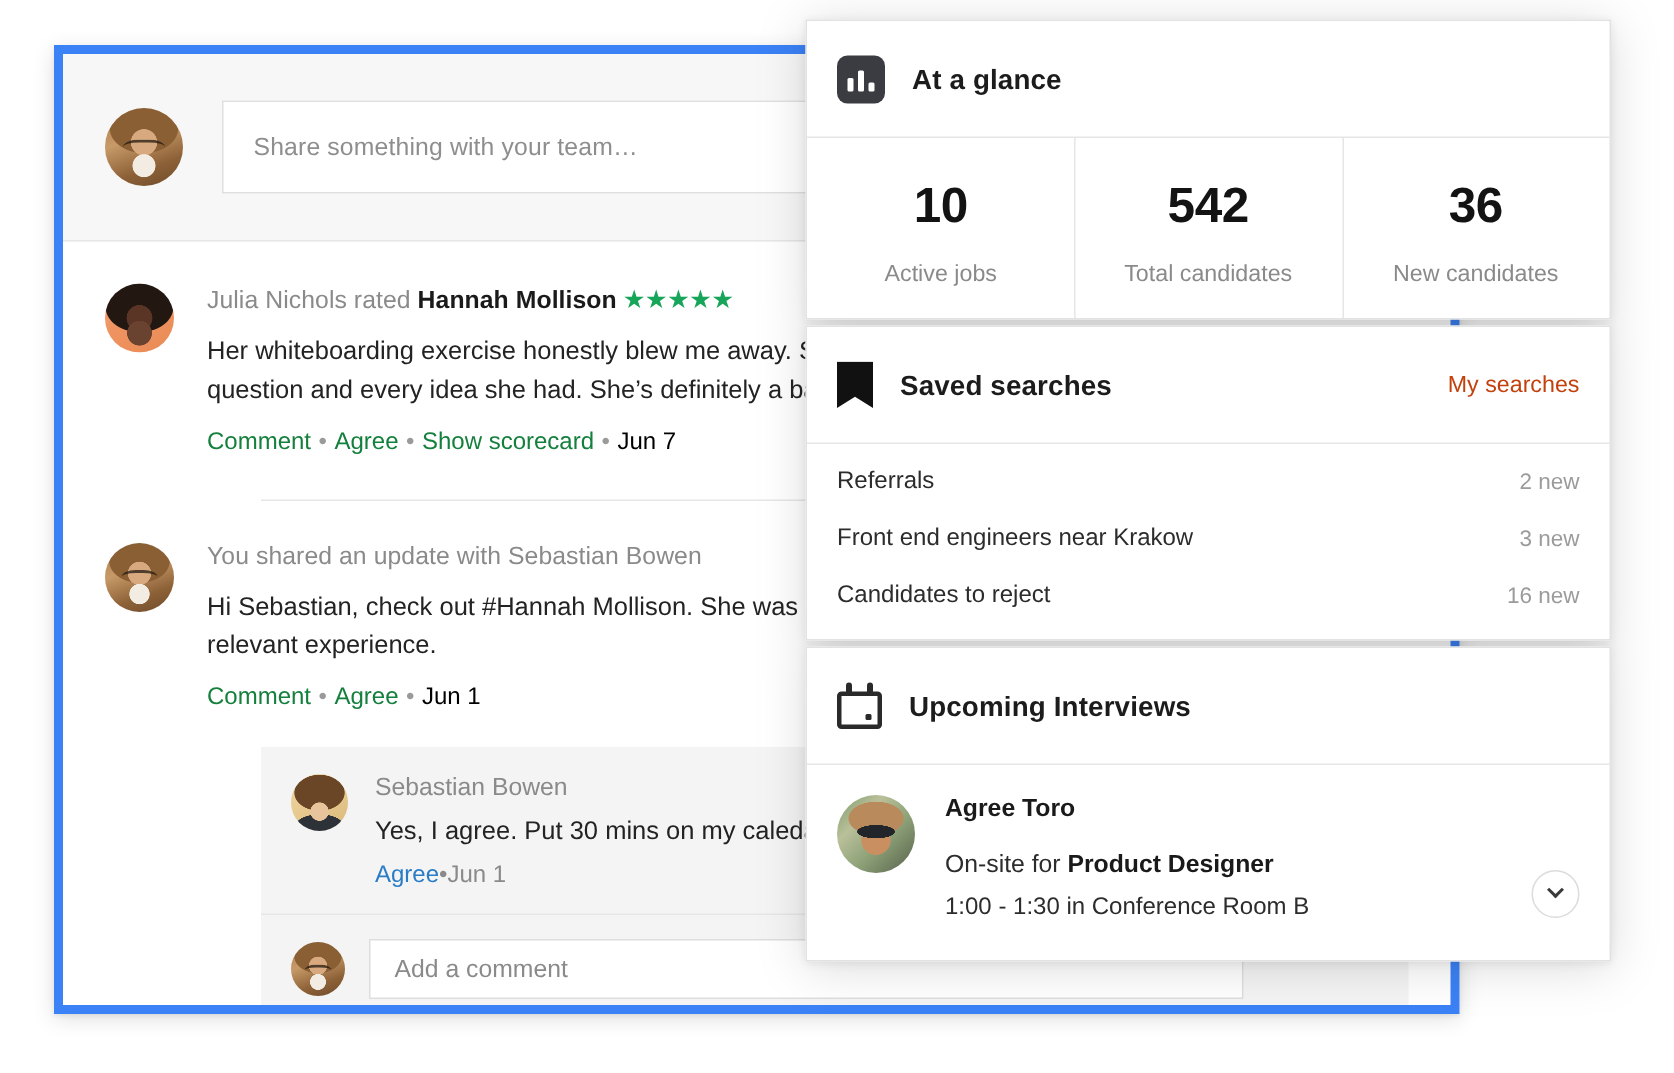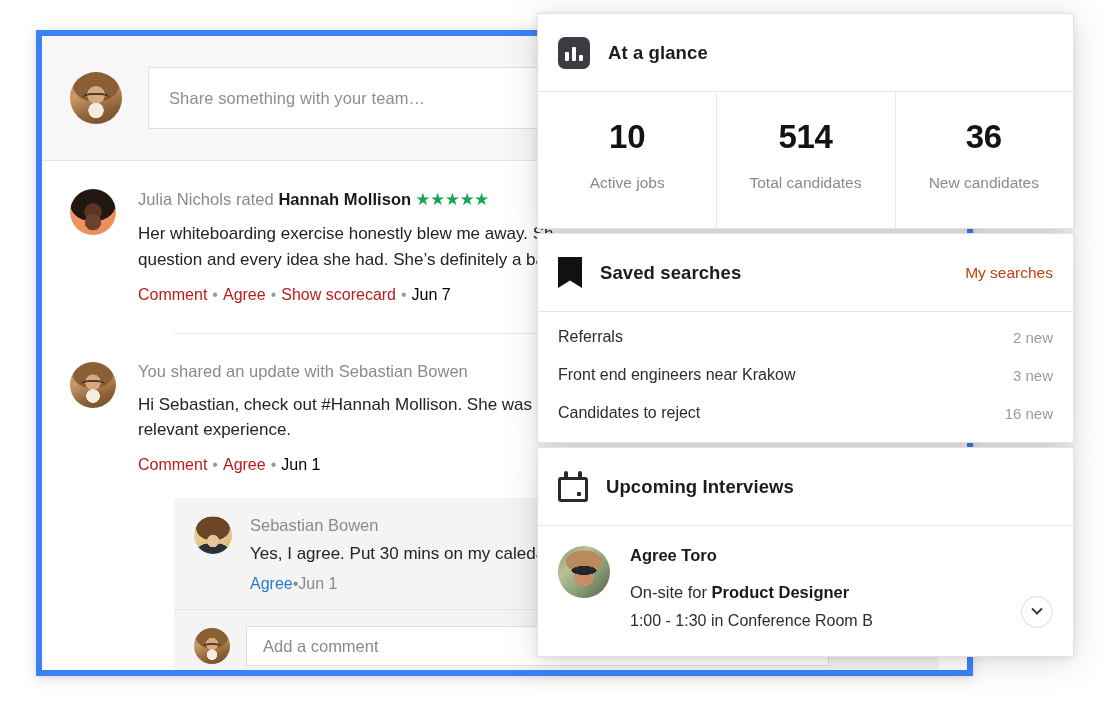--- a/index.html
+++ b/index.html
@@ -120,21 +120,21 @@
     line-height: 1.52;
     white-space: nowrap;
     overflow: visible;
   }
   .post-actions {
     margin-top: 13px;
     font-size: 16px;
     color: #8a8a8a;
     white-space: nowrap;
   }
-  .post-actions a { color: #b91c1c; text-decoration: none; }
+  .post-actions a { color: #15803d; text-decoration: none; }
   .post-actions .dot { color: #9a9a9a; margin: 0 5px; }
   .post-actions .date { color: #000000; }
 
   .post-divider {
     height: 1px;
     background: #e6e6e6;
     margin: 29px 0 0 104px;
   }
 
   
@@ -241,21 +241,21 @@
   .icon-cal .dot {
     position: absolute; right: 7px; bottom: 6px;
     width: 4px; height: 4px; background: #2a2a2a; border-radius: 1px;
   }
 
   
   .stats { display: flex; }
   .stat {
     flex: 1;
     text-align: center;
-    padding: 28px 0 36px;
+    padding: 28px 0 20px;
     position: relative;
   }
   .stat + .stat::before {
     content: "";
     position: absolute; left: 0; top: 0; bottom: 0;
     width: 1px; background: #e6e6e6;
   }
   .stat-value {
     font-size: 33px;
     font-weight: bold;
@@ -384,21 +384,21 @@
             <i class="b3"></i>
         </div>
         <div class="panel-head-title">At a glance</div>
       </div>
       <div class="stats">
         <div class="stat">
           <div class="stat-value">10</div>
           <div class="stat-label">Active jobs</div>
         </div>
         <div class="stat">
-          <div class="stat-value">514</div>
+          <div class="stat-value">542</div>
           <div class="stat-label">Total candidates</div>
         </div>
         <div class="stat">
           <div class="stat-value">36</div>
           <div class="stat-label">New candidates</div>
         </div>
       </div>
     </div>
 
     <div class="panel-card">

